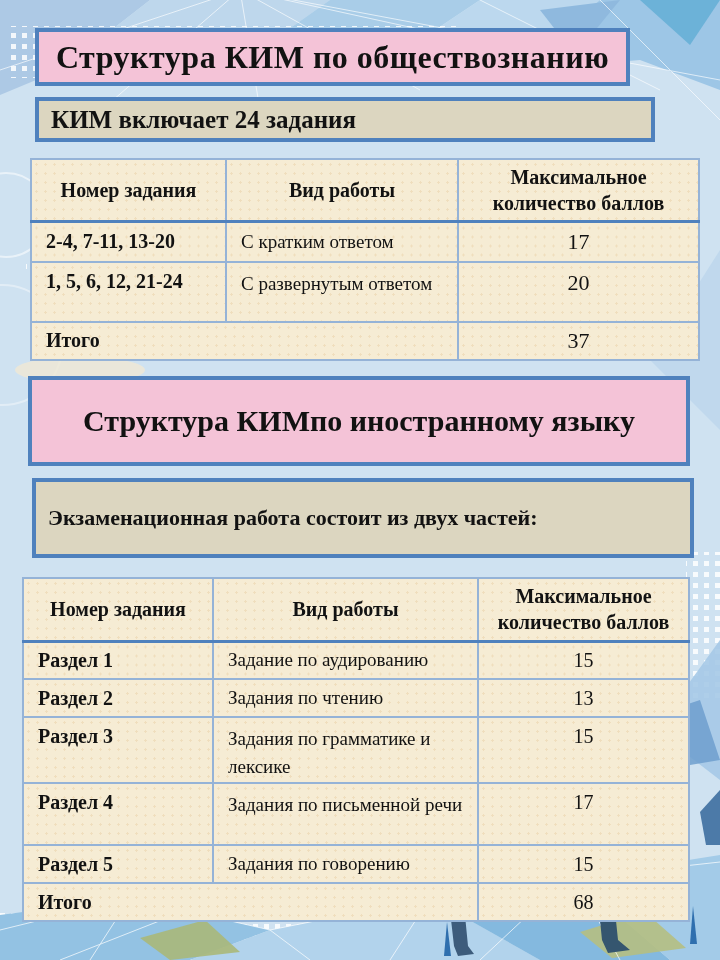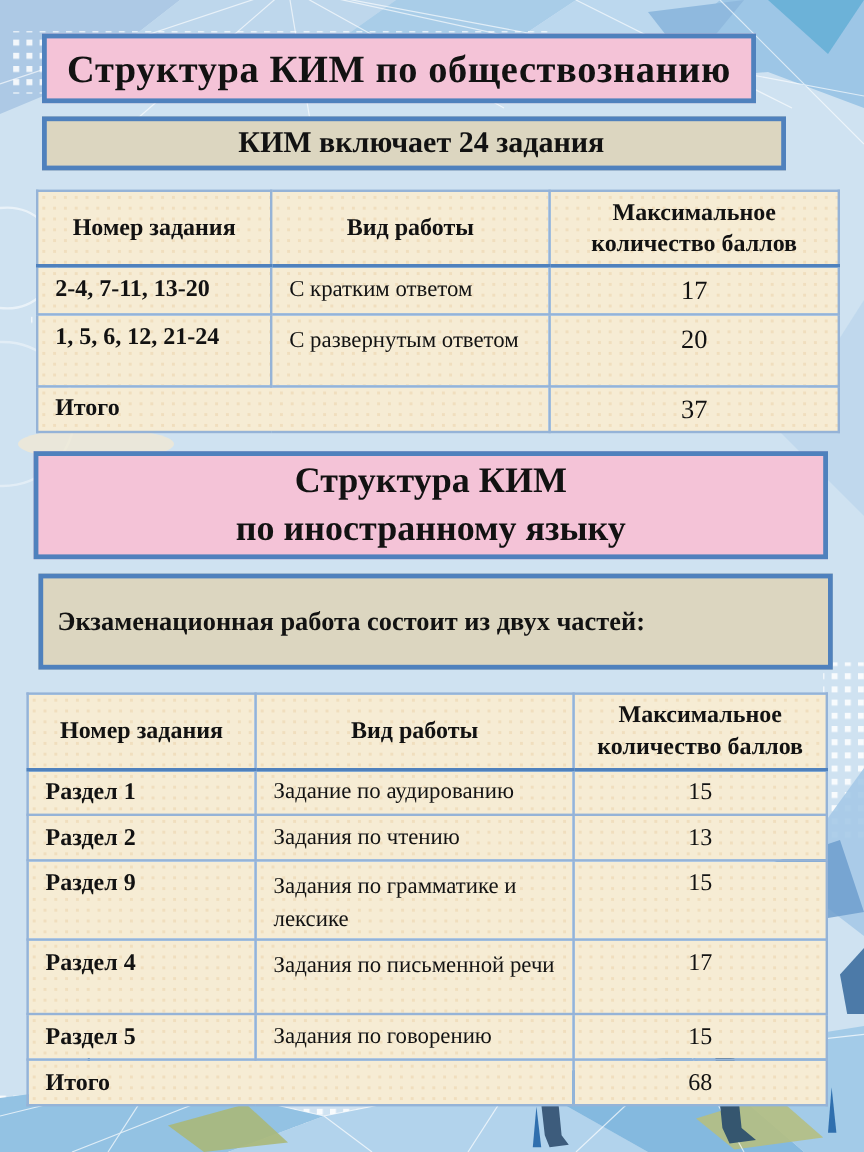--- a/index.html
+++ b/index.html
@@ -4,30 +4,30 @@
 <style>
   * { margin:0; padding:0; box-sizing:border-box; }
   html,body { width:720px; height:960px; }
   body { font-family:"Liberation Serif", serif; color:#121212; }
 
   .slide { position:relative; width:720px; height:960px; overflow:hidden; background:#8b5cf6; }
   .bg    { position:absolute; left:0; top:0; width:720px; height:960px; }
 
   .box   { position:absolute; border:4px solid #4f81bd; }
   .pink  { background:#f4c3d7; }
-  .beige { background:#dcd6c0;justify-content:center; }
+  .beige { background:#dcd6c0; }
 
   .title1 { left:35px; top:28px; width:595px; height:58px;
             display:flex; align-items:center; justify-content:center;
             font-size:32px; font-weight:bold; letter-spacing:.5px; }
   .panel1 { left:35px; top:97px; width:620px; height:45px;
             display:flex; align-items:center; padding-left:12px;
             font-size:25px; font-weight:bold; }
   .title2 { left:28px; top:376px; width:662px; height:90px;
-            display:flex; flex-direction:column; align-items:center; justify-content:center;
+            display:flex; align-items:center; justify-content:center;
             font-size:30px; font-weight:bold; line-height:1.35; text-align:center; }
   .panel2 { left:32px; top:478px; width:662px; height:80px;
             display:flex; flex-direction:column; justify-content:center; padding-left:12px;
             font-size:22px; font-weight:bold; line-height:1.1; }
   .panel2 .line + .line { margin-top:14px; }
 
   .tablewrap { position:absolute; }
   .tw1 { left:30px; top:158px; width:670px; }
   .tw2 { left:22px; top:577px; width:668px; }
 
@@ -175,21 +175,21 @@
         <td class="c1">Раздел 1</td>
         <td class="c2">Задание по аудированию</td>
         <td class="c3">15</td>
       </tr>
       <tr class="s">
         <td class="c1">Раздел 2</td>
         <td class="c2">Задания по чтению</td>
         <td class="c3">13</td>
       </tr>
       <tr class="d vtop">
-        <td class="c1">Раздел 9</td>
+        <td class="c1">Раздел 3</td>
         <td class="c2">Задания по грамматике и лексике</td>
         <td class="c3">15</td>
       </tr>
       <tr class="d vtop">
         <td class="c1">Раздел 4</td>
         <td class="c2">Задания по письменной речи</td>
         <td class="c3">17</td>
       </tr>
       <tr class="s">
         <td class="c1">Раздел 5</td>

